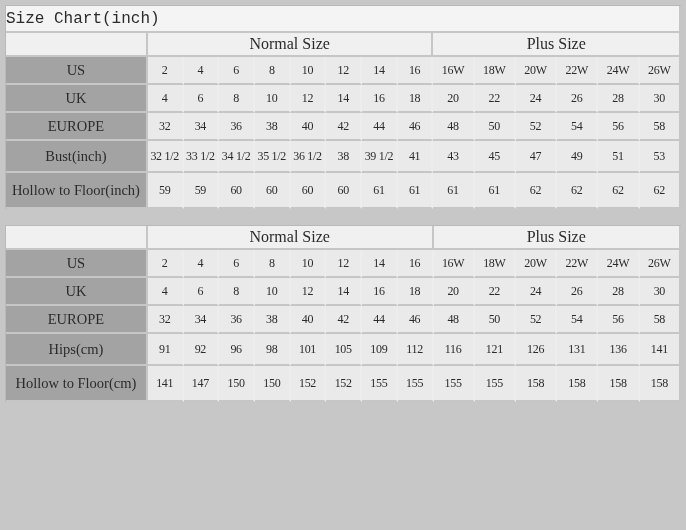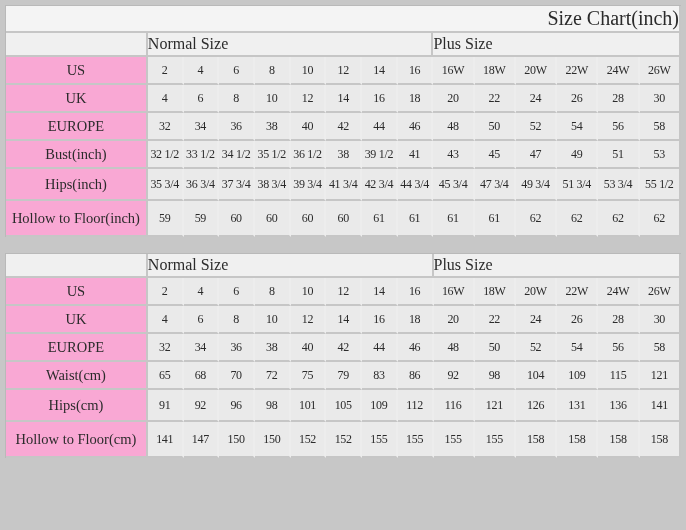--- a/index.html
+++ b/index.html
@@ -31,35 +31,36 @@
     white-space: nowrap;
     overflow: hidden;
     color: #2b2b2b;
     padding: 0;
   }
   .dark-right { border-right: 2px solid #c6c6c6 !important; }
 
   th.chart-title {
     background: #f4f4f4;
     font-weight: normal;
-    font-size: 20px;
+    font-size: 16px;
     height: 25px;
-    text-align: right;
+    text-align: left;
+    font-family: Liberation Mono, monospace;
   }
   tr.group-row th {
     background: #f0f0f0;
     font-weight: normal;
     font-size: 16px;
     height: 22px;
-    text-align: left;
+    text-align: center;
   }
   th.corner-cell { background: #f2f2f2; }
 
   td.row-label {
-    background: #f9a8d4;
+    background: #a3a3a3;
     font-size: 14.5px;
     text-align: center;
     height: 26px;
   }
   td.data-cell {
     background: #eaeaea;
     font-size: 12px;
     letter-spacing: -0.3px;
     text-align: center;
   }
@@ -162,37 +163,20 @@
           <td class="data-cell">39 1/2</td>
           <td class="data-cell">41</td>
           <td class="data-cell">43</td>
           <td class="data-cell">45</td>
           <td class="data-cell">47</td>
           <td class="data-cell">49</td>
           <td class="data-cell">51</td>
           <td class="data-cell dark-right">53</td>
         </tr>
         <tr>
-          <td class="row-label dark-right">Hips(inch)</td>
-          <td class="data-cell">35 3/4</td>
-          <td class="data-cell">36 3/4</td>
-          <td class="data-cell">37 3/4</td>
-          <td class="data-cell">38 3/4</td>
-          <td class="data-cell">39 3/4</td>
-          <td class="data-cell">41 3/4</td>
-          <td class="data-cell">42 3/4</td>
-          <td class="data-cell">44 3/4</td>
-          <td class="data-cell">45 3/4</td>
-          <td class="data-cell">47 3/4</td>
-          <td class="data-cell">49 3/4</td>
-          <td class="data-cell">51 3/4</td>
-          <td class="data-cell">53 3/4</td>
-          <td class="data-cell dark-right">55 1/2</td>
-        </tr>
-        <tr>
           <td class="row-label dark-right">Hollow to Floor(inch)</td>
           <td class="data-cell">59</td>
           <td class="data-cell">59</td>
           <td class="data-cell">60</td>
           <td class="data-cell">60</td>
           <td class="data-cell">60</td>
           <td class="data-cell">60</td>
           <td class="data-cell">61</td>
           <td class="data-cell">61</td>
           <td class="data-cell">61</td>
@@ -276,37 +260,20 @@
           <td class="data-cell">44</td>
           <td class="data-cell">46</td>
           <td class="data-cell">48</td>
           <td class="data-cell">50</td>
           <td class="data-cell">52</td>
           <td class="data-cell">54</td>
           <td class="data-cell">56</td>
           <td class="data-cell dark-right">58</td>
         </tr>
         <tr>
-          <td class="row-label dark-right">Waist(cm)</td>
-          <td class="data-cell">65</td>
-          <td class="data-cell">68</td>
-          <td class="data-cell">70</td>
-          <td class="data-cell">72</td>
-          <td class="data-cell">75</td>
-          <td class="data-cell">79</td>
-          <td class="data-cell">83</td>
-          <td class="data-cell">86</td>
-          <td class="data-cell">92</td>
-          <td class="data-cell">98</td>
-          <td class="data-cell">104</td>
-          <td class="data-cell">109</td>
-          <td class="data-cell">115</td>
-          <td class="data-cell dark-right">121</td>
-        </tr>
-        <tr>
           <td class="row-label dark-right">Hips(cm)</td>
           <td class="data-cell">91</td>
           <td class="data-cell">92</td>
           <td class="data-cell">96</td>
           <td class="data-cell">98</td>
           <td class="data-cell">101</td>
           <td class="data-cell">105</td>
           <td class="data-cell">109</td>
           <td class="data-cell">112</td>
           <td class="data-cell">116</td>

